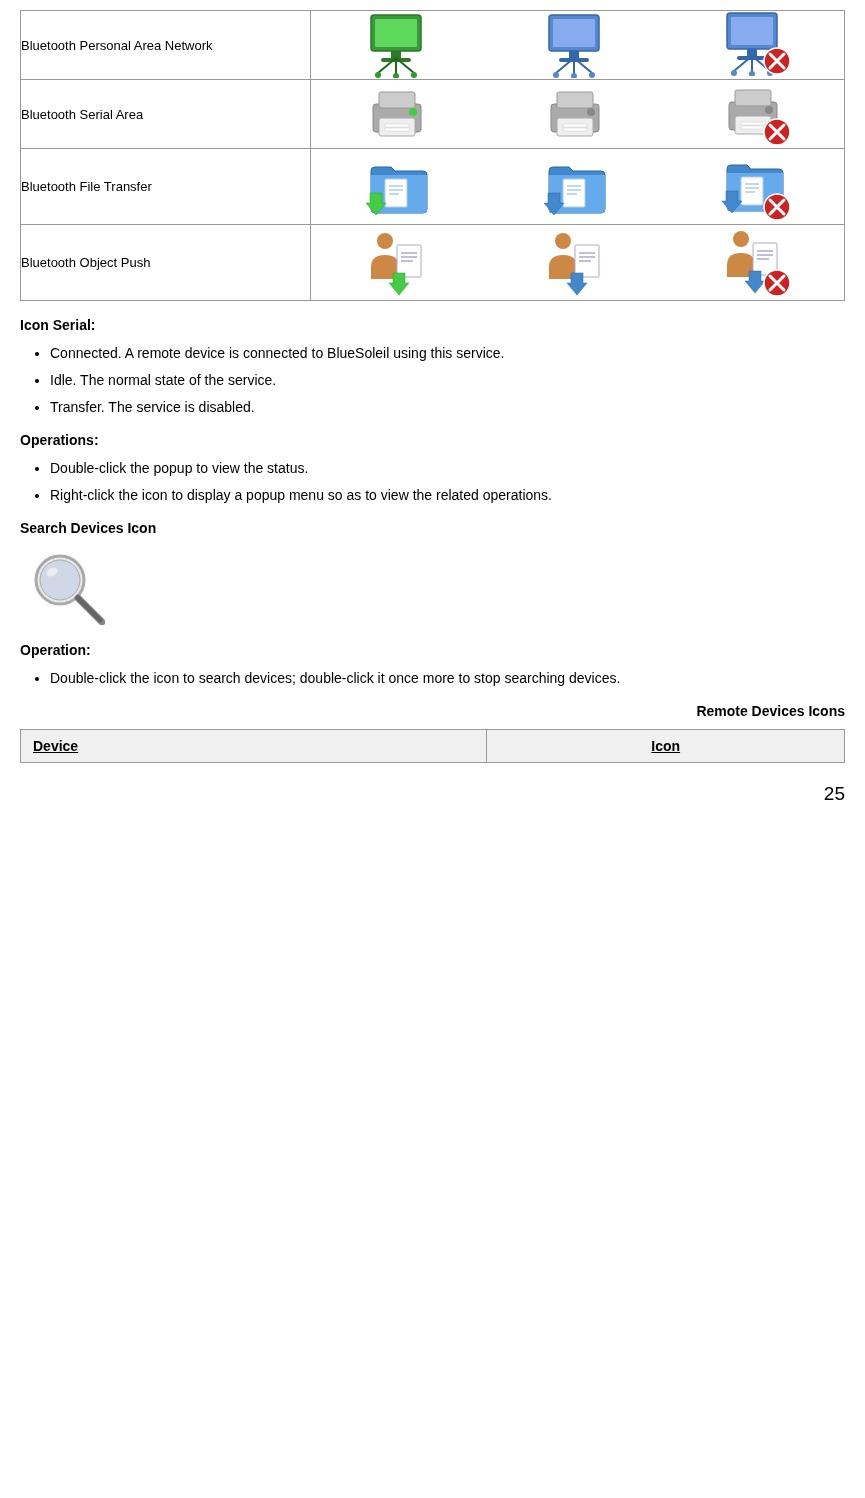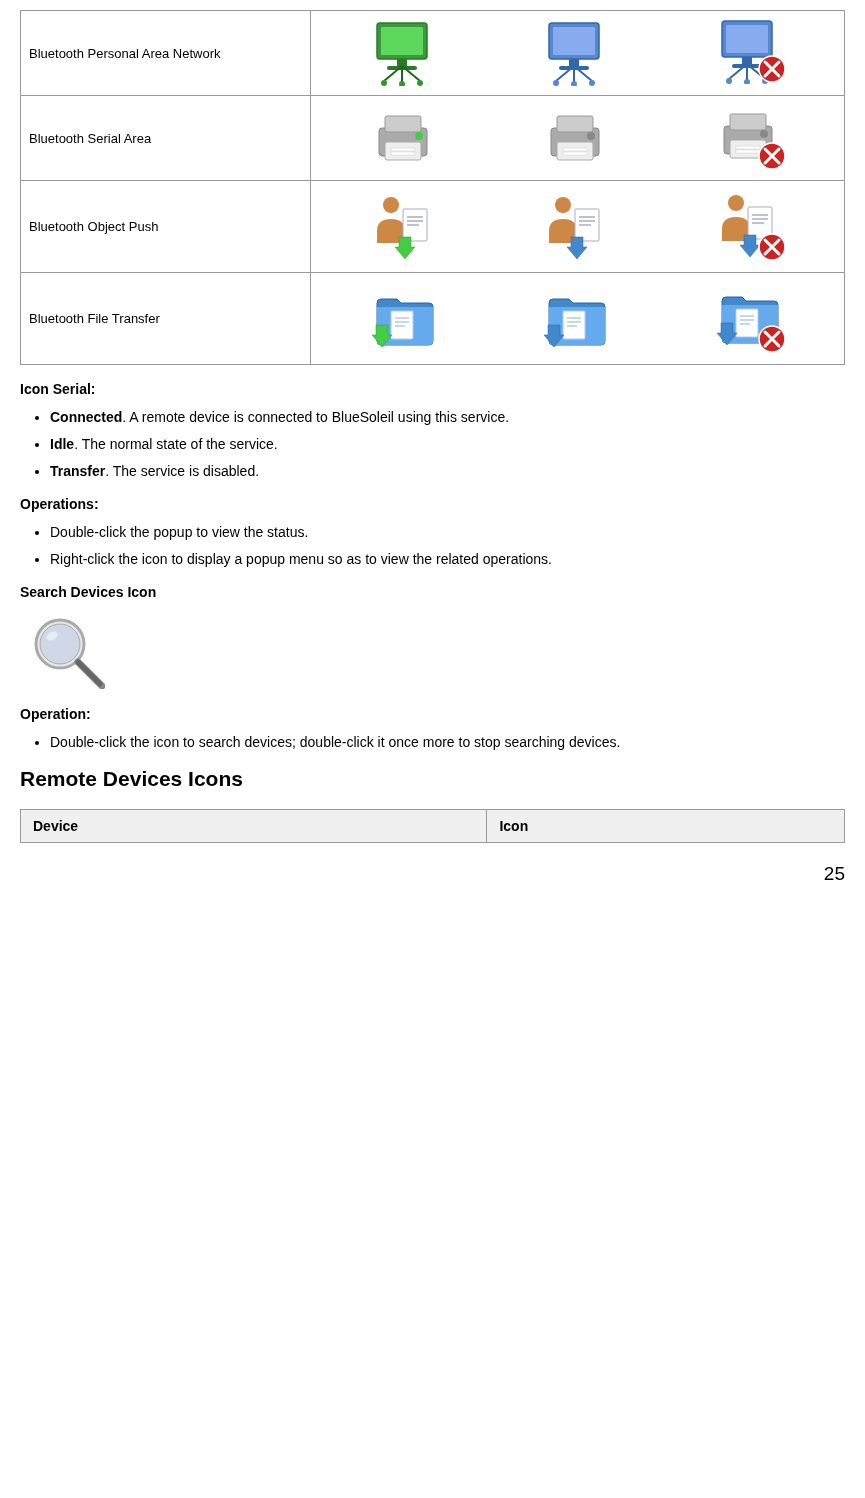--- a/index.html
+++ b/index.html
@@ -14,21 +14,21 @@
     }
 
     
     .icon-table {
       width: 100%;
       border-collapse: collapse;
       margin-bottom: 16px;
     }
     .icon-table td, .icon-table th {
       border: 1px solid #999;
-      padding: 8px;
+      padding: 0;
       vertical-align: middle;
     }
     .icon-table .label-cell {
       width: 130px;
       font-weight: normal;
       font-size: 13px;
       vertical-align: middle;
     }
     .icon-cell {
       text-align: center;
@@ -40,56 +40,58 @@
       align-items: center;
     }
 
     
     .section-heading {
       font-weight: bold;
       margin-bottom: 10px;
       margin-top: 10px;
     }
     .section-heading-large {
-      font-size: 21px;
+      font-size: 14px;
       font-weight: bold;
       margin-bottom: 3px;
       margin-top: 14px;
+      text-align: right;
     }
     ul {
       margin-left: 30px;
       margin-bottom: 14px;
     }
     ul li {
       margin-bottom: 6px;
       line-height: 1.5;
     }
-    .bold { font-weight: bold; }
+    .bold { font-weight: normal; }
 
     
     .search-icon-container {
       margin: 14px 0 14px 10px;
     }
 
     
     .remote-table {
       width: 100%;
       border-collapse: collapse;
-      margin-top: 18px;
+      margin-top: 10px;
+      text-decoration: underline;
     }
     .remote-table th {
       border: 1px solid #999;
       background: #f0f0f0;
       padding: 8px 12px;
       font-weight: bold;
       font-size: 14px;
       text-align: left;
     }
     .remote-table th.icon-th {
-      text-align: left;
+      text-align: center;
     }
 
     
     .page-number {
       text-align: right;
       margin-top: 20px;
       font-size: 19px;
     }
   </style>
 </head>
@@ -183,20 +185,65 @@
             <rect x="10" y="22" width="48" height="28" rx="3" fill="#aaaaaa" stroke="#888" stroke-width="1"></rect>
             <rect x="16" y="10" width="36" height="16" rx="2" fill="#cccccc" stroke="#999" stroke-width="1"></rect>
             <rect x="16" y="36" width="36" height="18" rx="2" fill="#eeeeee" stroke="#aaa" stroke-width="1"></rect>
             <rect x="22" y="42" width="24" height="3" fill="white" stroke="#ccc" stroke-width="0.5"></rect>
             <rect x="22" y="46" width="24" height="3" fill="white" stroke="#ccc" stroke-width="0.5"></rect>
             <circle cx="50" cy="30" r="4" fill="#888888"></circle>
 
             <circle cx="58" cy="52" r="13" fill="#cc2222" stroke="white" stroke-width="1.5"></circle>
             <line x1="51" y1="45" x2="65" y2="59" stroke="white" stroke-width="3" stroke-linecap="round"></line>
             <line x1="65" y1="45" x2="51" y2="59" stroke="white" stroke-width="3" stroke-linecap="round"></line>
+          </svg>
+        </div>
+      </div>
+    </td>
+  </tr>
+
+  <tr>
+    <td class="label-cell">Bluetooth File Transfer</td>
+    <td class="icon-cell">
+      <div class="icon-row">
+
+        <svg width="72" height="72" viewBox="0 0 72 72">
+
+          <path d="M8 20 Q8 16 12 16 L28 16 L32 20 L60 20 Q64 20 64 24 L64 58 Q64 62 60 62 L12 62 Q8 62 8 58 Z" fill="#4488cc" stroke="#2266aa" stroke-width="1"></path>
+          <path d="M8 24 L64 24 L64 58 Q64 62 60 62 L12 62 Q8 62 8 58 Z" fill="#66aaee"></path>
+
+          <rect x="22" y="28" width="22" height="28" rx="1" fill="white" stroke="#aaccee" stroke-width="1"></rect>
+          <line x1="26" y1="35" x2="40" y2="35" stroke="#aaccee" stroke-width="1.5"></line>
+          <line x1="26" y1="39" x2="40" y2="39" stroke="#aaccee" stroke-width="1.5"></line>
+          <line x1="26" y1="43" x2="36" y2="43" stroke="#aaccee" stroke-width="1.5"></line>
+
+          <polygon points="10,60 20,48 16,48 16,38 4,38 4,48 0,48" fill="#44cc44" stroke="#22aa22" stroke-width="0.5" transform="translate(3,4)"></polygon>
+        </svg>
+        <svg width="72" height="72" viewBox="0 0 72 72">
+          <path d="M8 20 Q8 16 12 16 L28 16 L32 20 L60 20 Q64 20 64 24 L64 58 Q64 62 60 62 L12 62 Q8 62 8 58 Z" fill="#4488cc" stroke="#2266aa" stroke-width="1"></path>
+          <path d="M8 24 L64 24 L64 58 Q64 62 60 62 L12 62 Q8 62 8 58 Z" fill="#66aaee"></path>
+          <rect x="22" y="28" width="22" height="28" rx="1" fill="white" stroke="#aaccee" stroke-width="1"></rect>
+          <line x1="26" y1="35" x2="40" y2="35" stroke="#aaccee" stroke-width="1.5"></line>
+          <line x1="26" y1="39" x2="40" y2="39" stroke="#aaccee" stroke-width="1.5"></line>
+          <line x1="26" y1="43" x2="36" y2="43" stroke="#aaccee" stroke-width="1.5"></line>
+
+          <polygon points="10,60 20,48 16,48 16,38 4,38 4,48 0,48" fill="#4488cc" stroke="#2266aa" stroke-width="0.5" transform="translate(3,4)"></polygon>
+        </svg>
+        <div style="position:relative;display:inline-block;">
+          <svg width="72" height="72" viewBox="0 0 72 72">
+            <path d="M8 20 Q8 16 12 16 L28 16 L32 20 L60 20 Q64 20 64 24 L64 58 Q64 62 60 62 L12 62 Q8 62 8 58 Z" fill="#4488cc" stroke="#2266aa" stroke-width="1"></path>
+            <path d="M8 24 L64 24 L64 58 Q64 62 60 62 L12 62 Q8 62 8 58 Z" fill="#66aaee"></path>
+            <rect x="22" y="28" width="22" height="28" rx="1" fill="white" stroke="#aaccee" stroke-width="1"></rect>
+            <line x1="26" y1="35" x2="40" y2="35" stroke="#aaccee" stroke-width="1.5"></line>
+            <line x1="26" y1="39" x2="40" y2="39" stroke="#aaccee" stroke-width="1.5"></line>
+            <line x1="26" y1="43" x2="36" y2="43" stroke="#aaccee" stroke-width="1.5"></line>
+            <polygon points="10,60 20,48 16,48 16,38 4,38 4,48 0,48" fill="#4488cc" stroke="#2266aa" stroke-width="0.5" transform="translate(3,4)"></polygon>
+            <circle cx="58" cy="58" r="13" fill="#cc2222" stroke="white" stroke-width="1.5"></circle>
+            <line x1="51" y1="51" x2="65" y2="65" stroke="white" stroke-width="3" stroke-linecap="round"></line>
+            <line x1="65" y1="51" x2="51" y2="65" stroke="white" stroke-width="3" stroke-linecap="round"></line>
           </svg>
         </div>
       </div>
     </td>
   </tr>
 
   <tr>
     <td class="label-cell">Bluetooth Object Push</td>
     <td class="icon-cell">
       <div class="icon-row">
@@ -233,65 +280,20 @@
             <line x1="38" y1="34" x2="50" y2="34" stroke="#aaaacc" stroke-width="1.5"></line>
             <polygon points="34,62 44,50 40,50 40,40 28,40 28,50 24,50" fill="#4488cc" stroke="#2266aa" stroke-width="0.5" transform="translate(2,6)"></polygon>
             <circle cx="58" cy="58" r="13" fill="#cc2222" stroke="white" stroke-width="1.5"></circle>
             <line x1="51" y1="51" x2="65" y2="65" stroke="white" stroke-width="3" stroke-linecap="round"></line>
             <line x1="65" y1="51" x2="51" y2="65" stroke="white" stroke-width="3" stroke-linecap="round"></line>
           </svg>
         </div>
       </div>
     </td>
   </tr>
-
-  <tr>
-    <td class="label-cell">Bluetooth File Transfer</td>
-    <td class="icon-cell">
-      <div class="icon-row">
-
-        <svg width="72" height="72" viewBox="0 0 72 72">
-
-          <path d="M8 20 Q8 16 12 16 L28 16 L32 20 L60 20 Q64 20 64 24 L64 58 Q64 62 60 62 L12 62 Q8 62 8 58 Z" fill="#4488cc" stroke="#2266aa" stroke-width="1"></path>
-          <path d="M8 24 L64 24 L64 58 Q64 62 60 62 L12 62 Q8 62 8 58 Z" fill="#66aaee"></path>
-
-          <rect x="22" y="28" width="22" height="28" rx="1" fill="white" stroke="#aaccee" stroke-width="1"></rect>
-          <line x1="26" y1="35" x2="40" y2="35" stroke="#aaccee" stroke-width="1.5"></line>
-          <line x1="26" y1="39" x2="40" y2="39" stroke="#aaccee" stroke-width="1.5"></line>
-          <line x1="26" y1="43" x2="36" y2="43" stroke="#aaccee" stroke-width="1.5"></line>
-
-          <polygon points="10,60 20,48 16,48 16,38 4,38 4,48 0,48" fill="#44cc44" stroke="#22aa22" stroke-width="0.5" transform="translate(3,4)"></polygon>
-        </svg>
-        <svg width="72" height="72" viewBox="0 0 72 72">
-          <path d="M8 20 Q8 16 12 16 L28 16 L32 20 L60 20 Q64 20 64 24 L64 58 Q64 62 60 62 L12 62 Q8 62 8 58 Z" fill="#4488cc" stroke="#2266aa" stroke-width="1"></path>
-          <path d="M8 24 L64 24 L64 58 Q64 62 60 62 L12 62 Q8 62 8 58 Z" fill="#66aaee"></path>
-          <rect x="22" y="28" width="22" height="28" rx="1" fill="white" stroke="#aaccee" stroke-width="1"></rect>
-          <line x1="26" y1="35" x2="40" y2="35" stroke="#aaccee" stroke-width="1.5"></line>
-          <line x1="26" y1="39" x2="40" y2="39" stroke="#aaccee" stroke-width="1.5"></line>
-          <line x1="26" y1="43" x2="36" y2="43" stroke="#aaccee" stroke-width="1.5"></line>
-
-          <polygon points="10,60 20,48 16,48 16,38 4,38 4,48 0,48" fill="#4488cc" stroke="#2266aa" stroke-width="0.5" transform="translate(3,4)"></polygon>
-        </svg>
-        <div style="position:relative;display:inline-block;">
-          <svg width="72" height="72" viewBox="0 0 72 72">
-            <path d="M8 20 Q8 16 12 16 L28 16 L32 20 L60 20 Q64 20 64 24 L64 58 Q64 62 60 62 L12 62 Q8 62 8 58 Z" fill="#4488cc" stroke="#2266aa" stroke-width="1"></path>
-            <path d="M8 24 L64 24 L64 58 Q64 62 60 62 L12 62 Q8 62 8 58 Z" fill="#66aaee"></path>
-            <rect x="22" y="28" width="22" height="28" rx="1" fill="white" stroke="#aaccee" stroke-width="1"></rect>
-            <line x1="26" y1="35" x2="40" y2="35" stroke="#aaccee" stroke-width="1.5"></line>
-            <line x1="26" y1="39" x2="40" y2="39" stroke="#aaccee" stroke-width="1.5"></line>
-            <line x1="26" y1="43" x2="36" y2="43" stroke="#aaccee" stroke-width="1.5"></line>
-            <polygon points="10,60 20,48 16,48 16,38 4,38 4,48 0,48" fill="#4488cc" stroke="#2266aa" stroke-width="0.5" transform="translate(3,4)"></polygon>
-            <circle cx="58" cy="58" r="13" fill="#cc2222" stroke="white" stroke-width="1.5"></circle>
-            <line x1="51" y1="51" x2="65" y2="65" stroke="white" stroke-width="3" stroke-linecap="round"></line>
-            <line x1="65" y1="51" x2="51" y2="65" stroke="white" stroke-width="3" stroke-linecap="round"></line>
-          </svg>
-        </div>
-      </div>
-    </td>
-  </tr>
 </tbody>
   </table>
 
 <p class="section-heading">Icon Serial:</p>
 
 <ul>
   <li>
     <span class="bold">Connected</span><span>. A remote device is connected to BlueSoleil using this service.</span>
   </li>
   <li>

